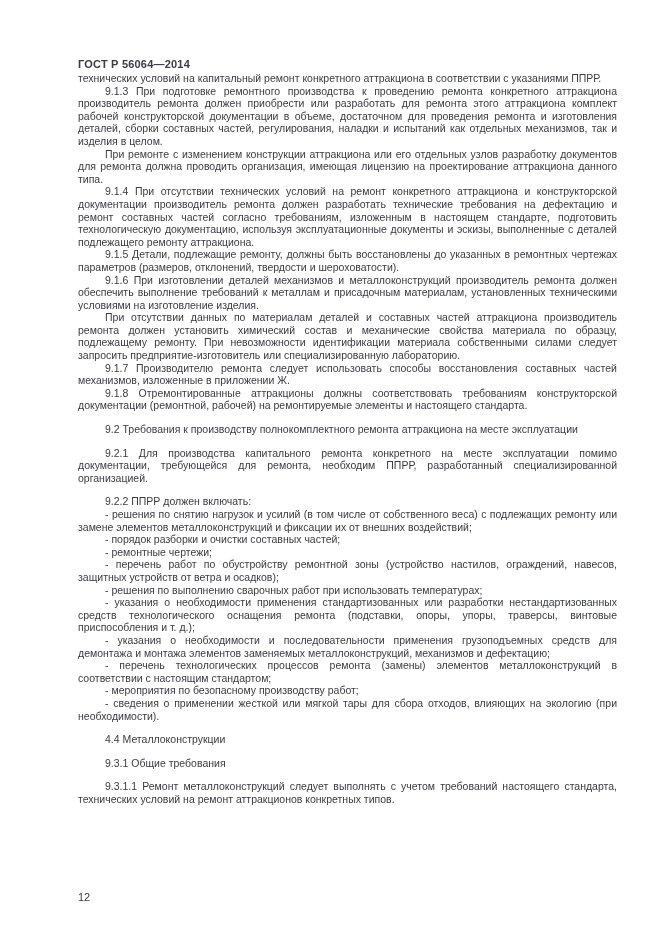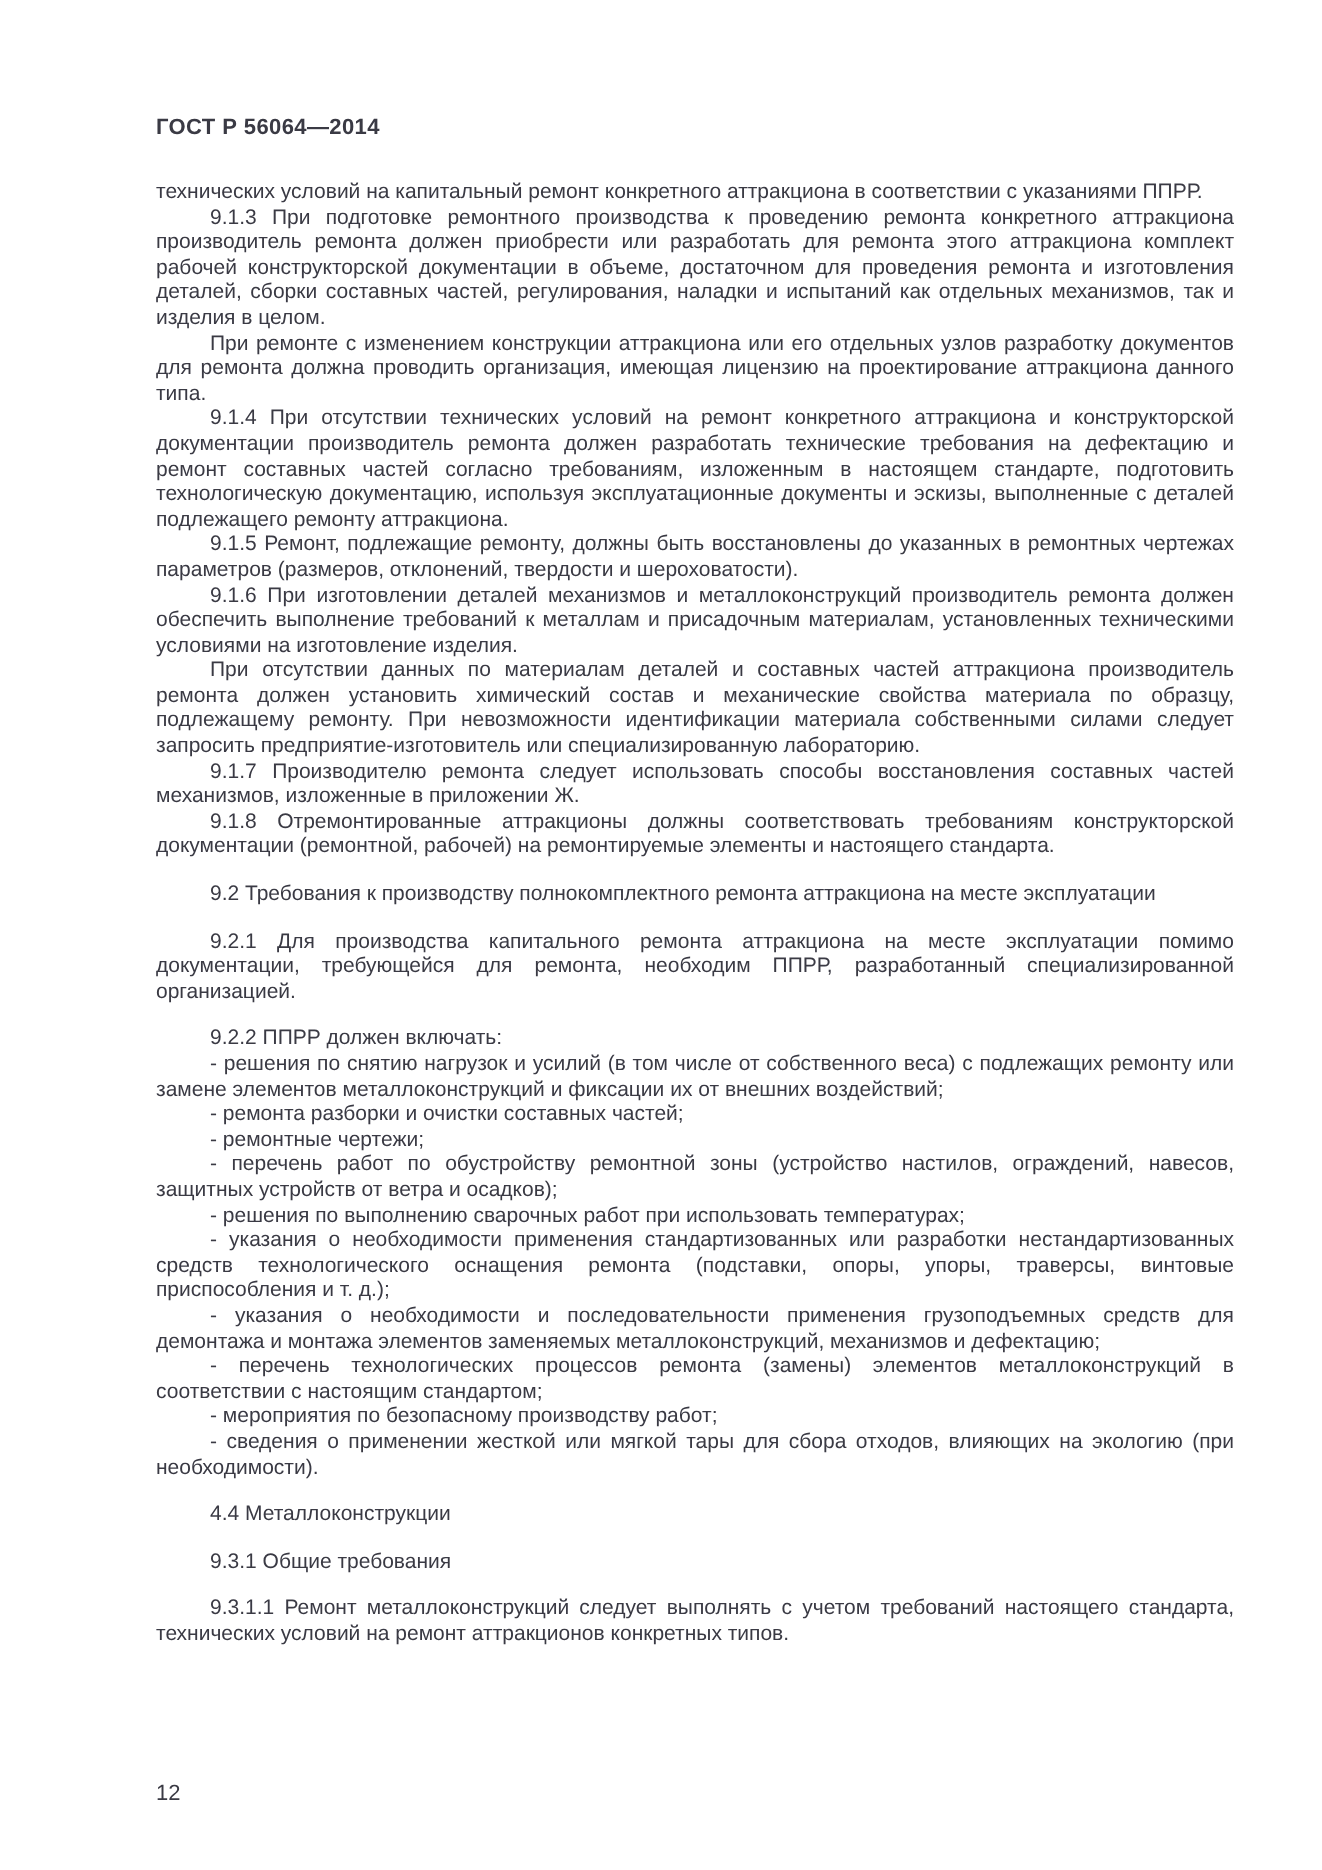--- a/index.html
+++ b/index.html
@@ -14,21 +14,21 @@
   .page {
     position: absolute;
     inset: 0;
     background: #ffffff;
     padding: 58px 44px 0 78px;
   }
   .doc-header {
     font-weight: bold;
     font-size: 11px;
     letter-spacing: 0.2px;
-    margin-bottom: 20px;
+    margin-bottom: 2px;
   }
   .doc-body {
     font-size: 10.5px;
     line-height: 12.6px;
     text-align: justify;
   }
   .para { text-align: justify; }
   .para.plain { text-indent: 0; }
   .para.indent { text-indent: 27px; }
   .para.heading { font-weight: normal; text-indent: 27px; }
@@ -45,30 +45,30 @@
 <body style="color: rgb(58, 58, 68); background: rgb(255, 255, 255);">
 
 <div class="page">
   <div class="doc-header">ГОСТ Р 56064—2014</div>
 
   <div class="doc-body" id="doc-body">
       <p class="para plain">технических условий на капитальный ремонт конкретного аттракциона в соответствии с указаниями ППРР.</p>
       <p class="para indent">9.1.3 При подготовке ремонтного производства к проведению ремонта конкретного аттракциона производитель ремонта должен приобрести или разработать для ремонта этого аттракциона комплект рабочей конструкторской документации в объеме, достаточном для проведения ремонта и изготовления деталей, сборки составных частей, регулирования, наладки и испытаний как отдельных механизмов, так и изделия в целом.</p>
       <p class="para indent">При ремонте с изменением конструкции аттракциона или его отдельных узлов разработку документов для ремонта должна проводить организация, имеющая лицензию на проектирование аттракциона данного типа.</p>
       <p class="para indent">9.1.4 При отсутствии технических условий на ремонт конкретного аттракциона и конструкторской документации производитель ремонта должен разработать технические требования на дефектацию и ремонт составных частей согласно требованиям, изложенным в настоящем стандарте, подготовить технологическую документацию, используя эксплуатационные документы и эскизы, выполненные с деталей подлежащего ремонту аттракциона.</p>
-      <p class="para indent">9.1.5 Ремонт, подлежащие ремонту, должны быть восстановлены до указанных в ремонтных чертежах параметров (размеров, отклонений, твердости и шероховатости).</p>
+      <p class="para indent">9.1.5 Детали, подлежащие ремонту, должны быть восстановлены до указанных в ремонтных чертежах параметров (размеров, отклонений, твердости и шероховатости).</p>
       <p class="para indent">9.1.6 При изготовлении деталей механизмов и металлоконструкций производитель ремонта должен обеспечить выполнение требований к металлам и присадочным материалам, установленных техническими условиями на изготовление изделия.</p>
       <p class="para indent">При отсутствии данных по материалам деталей и составных частей аттракциона производитель ремонта должен установить химический состав и механические свойства материала по образцу, подлежащему ремонту. При невозможности идентификации материала собственными силами следует запросить предприятие-изготовитель или специализированную лабораторию.</p>
       <p class="para indent">9.1.7 Производителю ремонта следует использовать способы восстановления составных частей механизмов, изложенные в приложении Ж.</p>
       <p class="para indent">9.1.8 Отремонтированные аттракционы должны соответствовать требованиям конструкторской документации (ремонтной, рабочей) на ремонтируемые элементы и настоящего стандарта.</p>
       <p class="para heading gap">9.2 Требования к производству полнокомплектного ремонта аттракциона на месте эксплуатации</p>
-      <p class="para indent gap">9.2.1 Для производства капитального ремонта аттракциона на месте эксплуатации помимо документации, требующейся для ремонта, необходим ППРР, разработанный специализированной организацией.</p>
+      <p class="para indent gap">9.2.1 Для производства капитального ремонта конкретного на месте эксплуатации помимо документации, требующейся для ремонта, необходим ППРР, разработанный специализированной организацией.</p>
       <p class="para indent gap">9.2.2 ППРР должен включать:</p>
       <p class="para indent">- решения по снятию нагрузок и усилий (в том числе от собственного веса) с подлежащих ремонту или замене элементов металлоконструкций и фиксации их от внешних воздействий;</p>
-      <p class="para indent">- ремонта разборки и очистки составных частей;</p>
+      <p class="para indent">- порядок разборки и очистки составных частей;</p>
       <p class="para indent">- ремонтные чертежи;</p>
       <p class="para indent">- перечень работ по обустройству ремонтной зоны (устройство настилов, ограждений, навесов, защитных устройств от ветра и осадков);</p>
       <p class="para indent">- решения по выполнению сварочных работ при использовать температурах;</p>
       <p class="para indent">- указания о необходимости применения стандартизованных или разработки нестандартизованных средств технологического оснащения ремонта (подставки, опоры, упоры, траверсы, винтовые приспособления и т. д.);</p>
       <p class="para indent">- указания о необходимости и последовательности применения грузоподъемных средств для демонтажа и монтажа элементов заменяемых металлоконструкций, механизмов и дефектацию;</p>
       <p class="para indent">- перечень технологических процессов ремонта (замены) элементов металлоконструкций в соответствии с настоящим стандартом;</p>
       <p class="para indent">- мероприятия по безопасному производству работ;</p>
       <p class="para indent">- сведения о применении жесткой или мягкой тары для сбора отходов, влияющих на экологию (при необходимости).</p>
       <p class="para heading gap">4.4 Металлоконструкции</p>
       <p class="para heading gap">9.3.1 Общие требования</p>

